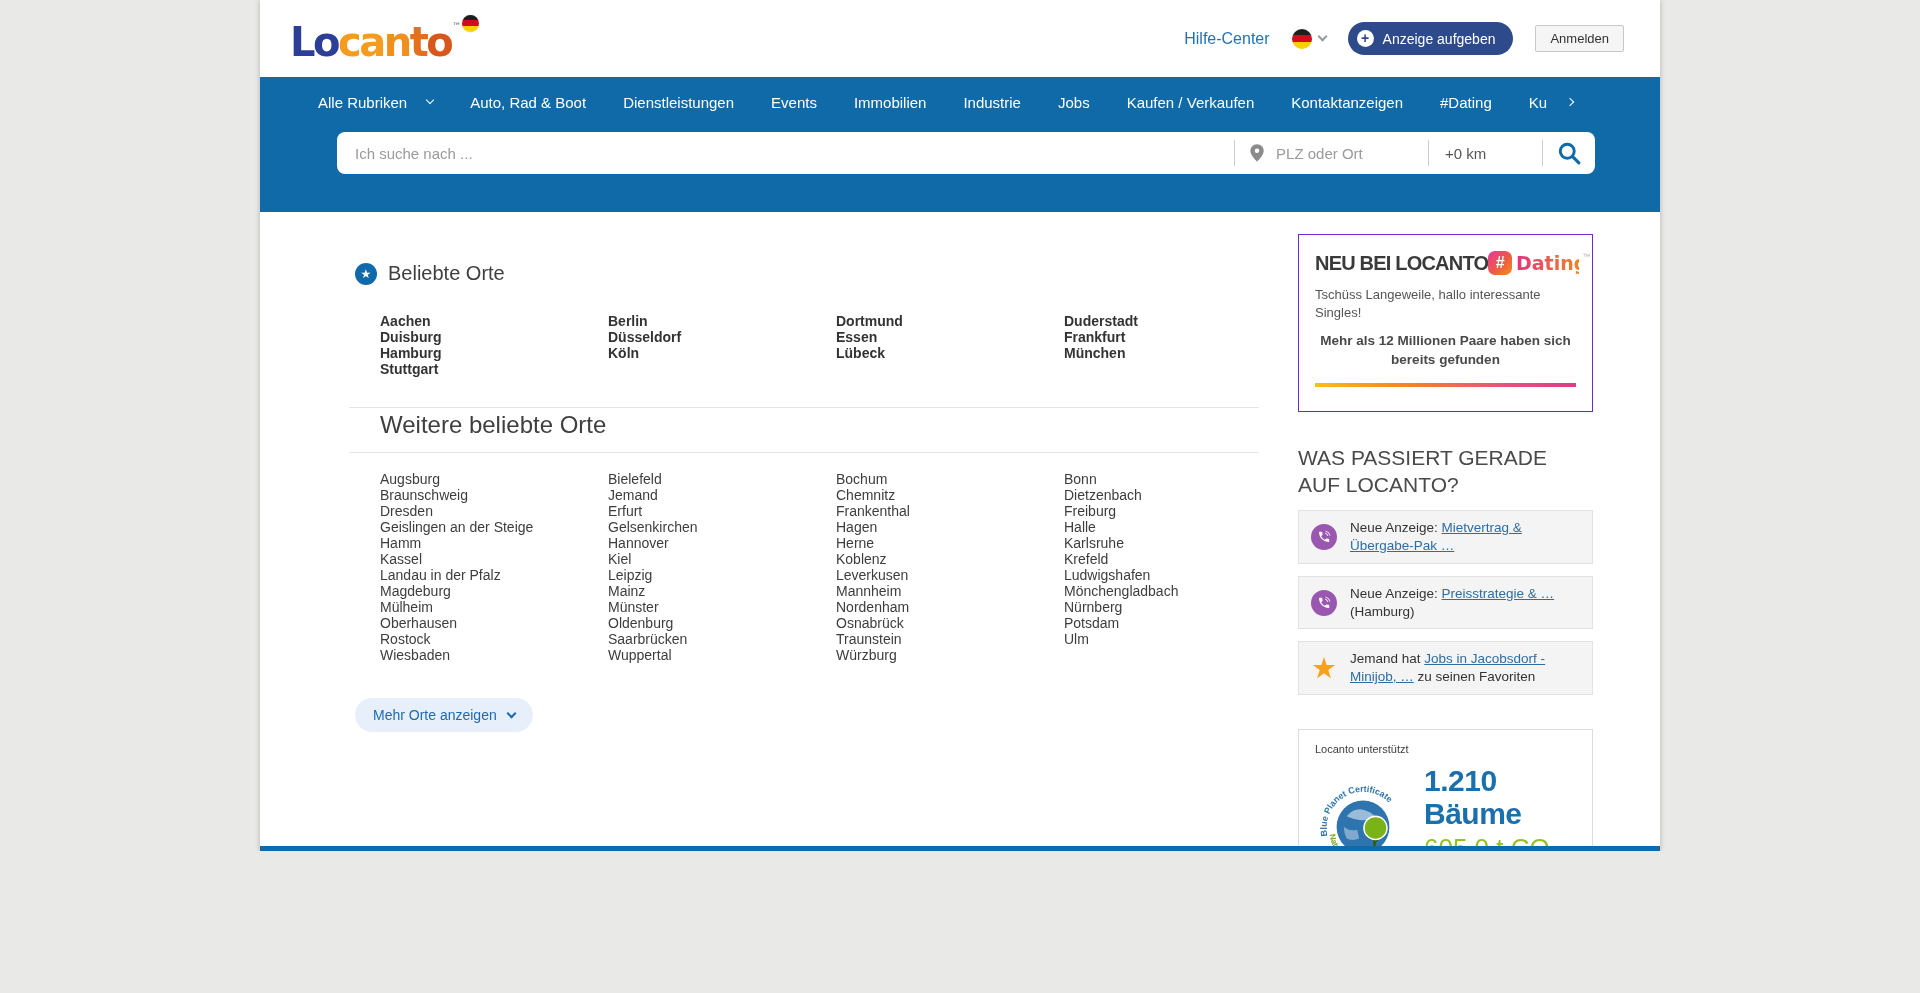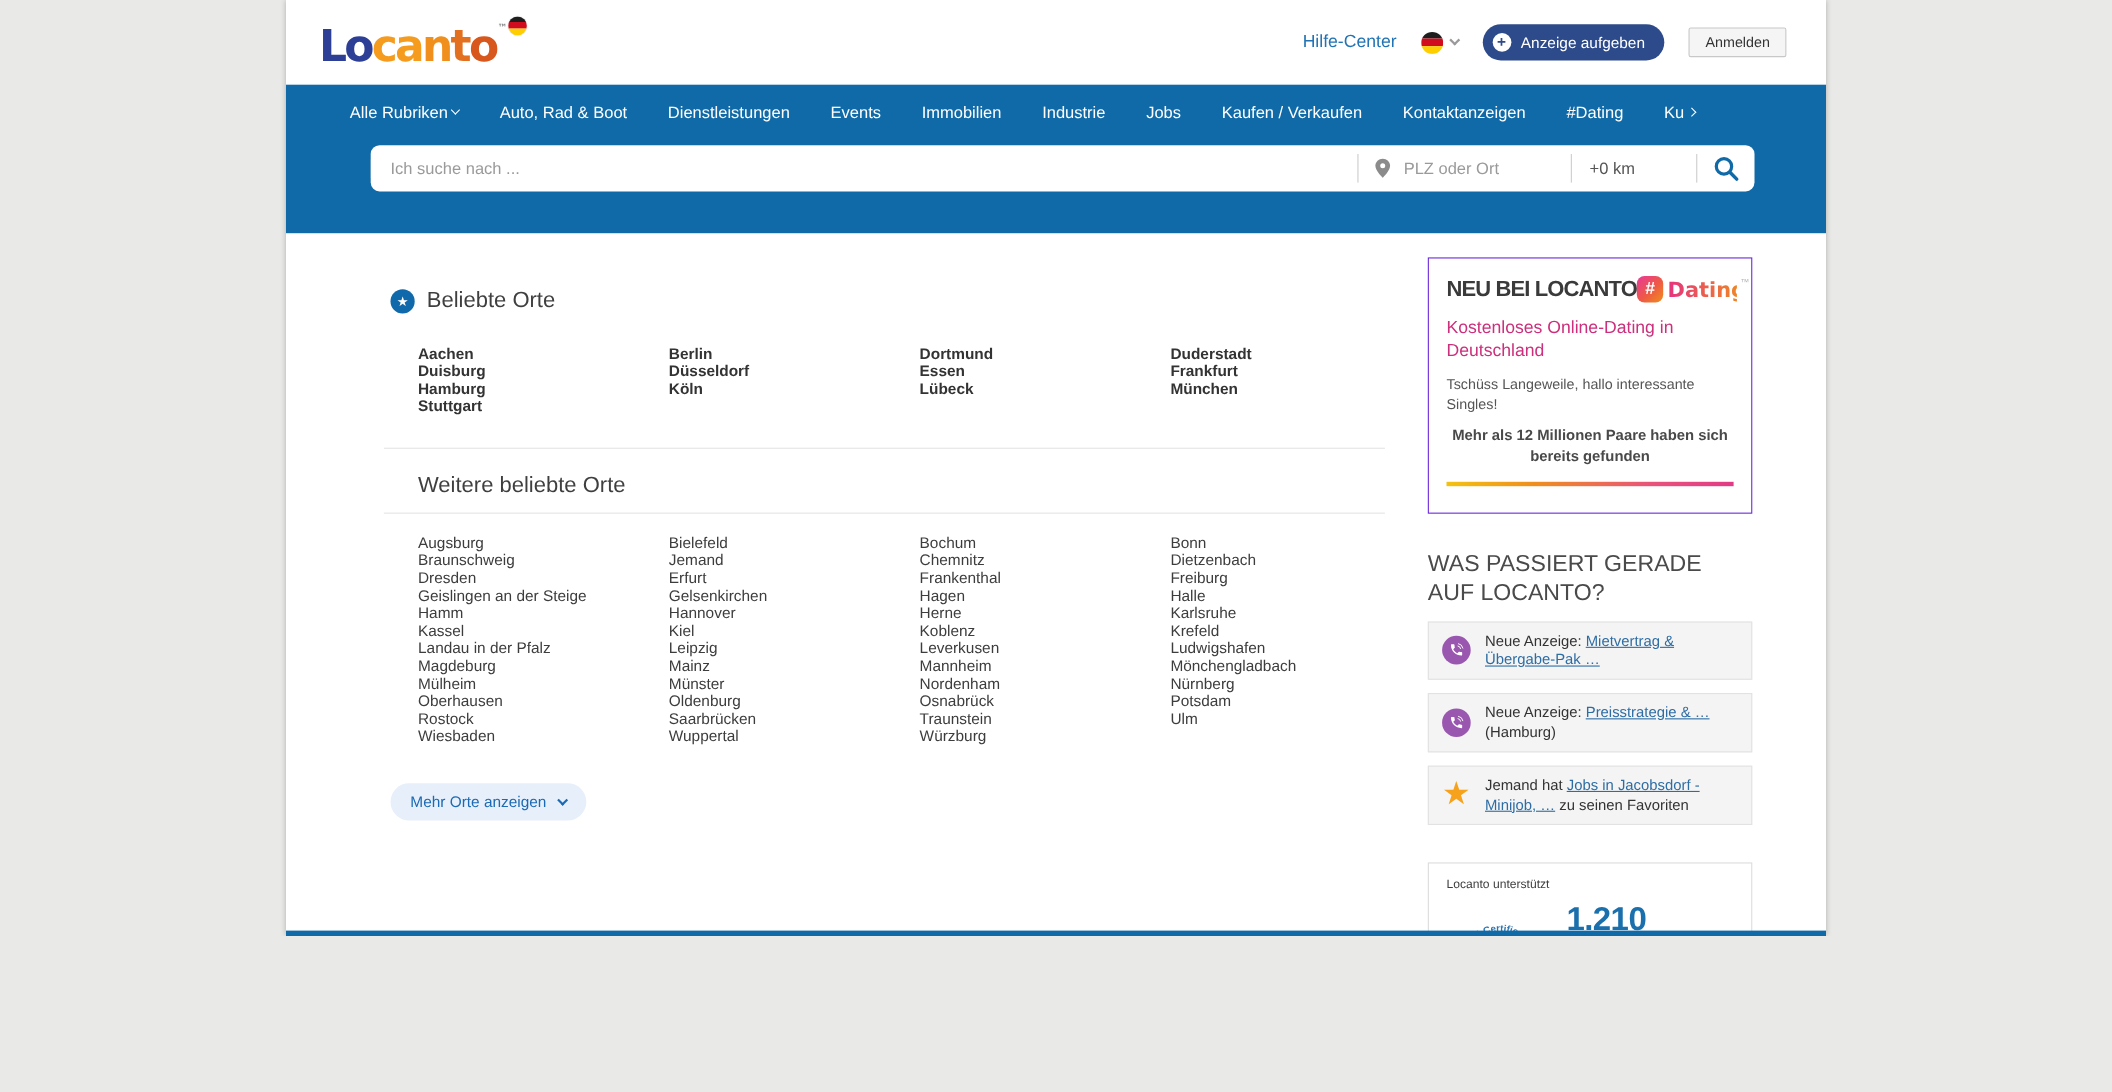--- a/index.html
+++ b/index.html
@@ -30,21 +30,21 @@
   .chev { display:inline-block; width:7px; height:7px; border-right:2px solid; border-bottom:2px solid; transform:rotate(45deg); margin-top:-4px; }
   .chev.right { transform:rotate(-45deg); margin-top:0; }
   .lang .chev { color:#9a9a9a; }
   .post-btn { background:#2d4a8a; color:#fff; border:none; border-radius:17px; height:33px; padding:0 18px 0 9px; font-size:14px; display:flex; align-items:center; gap:9px; cursor:pointer; font-family:inherit; }
   .plus { width:17px; height:17px; background:#fff; color:#2d4a8a; border-radius:50%; font-size:14px; font-weight:bold; display:flex; align-items:center; justify-content:center; line-height:1; padding-bottom:1px; }
   .login-btn { background:#f5f5f5; border:1px solid #c8c8c8; border-radius:2px; height:27px; padding:0 14px; font-size:13px; color:#333; cursor:pointer; font-family:inherit; }
 
   
   nav { background:#0f6aa7; }
   .nav-row { display:flex; align-items:center; height:50px; padding:0 44px; gap:9px; }
-  .nav-item { color:#fff; font-size:15px; padding:0 14px; display:flex; align-items:center; gap:4px; text-decoration:none; white-space:nowrap; cursor:pointer; }
+  .nav-item { color:#fff; font-size:15px; padding:0 14px; display:flex; align-items:center; gap:20px; text-decoration:none; white-space:nowrap; cursor:pointer; }
   .nav-item .chev { width:6px; height:6px; border-width:1.8px; }
   .search-row { padding:5px 65px 38px;margin-left:12px; }
   .search-bar { background:#fff; border-radius:8px; height:42px; display:flex; align-items:center; overflow:hidden; }
   .search-input { flex:1; border:none; outline:none; font-size:15px; padding:0 18px; color:#333; font-family:inherit; min-width:0; }
   input::placeholder { color:#9a9a9a; opacity:1; }
   .divider { width:1px; height:26px; background:#ccc; flex:none; }
   .loc-seg { display:flex; align-items:center; gap:9px; padding:0 14px; width:193px; flex:none; }
   .loc-input { border:none; outline:none; font-size:15px; color:#333; width:100%; font-family:inherit; }
   .radius-seg { width:113px; padding:0 16px; font-size:15px; color:#555; flex:none; cursor:pointer; }
   .search-btn { width:52px; height:100%; display:flex; align-items:center; justify-content:center; background:none; border:none; cursor:pointer; }
@@ -54,21 +54,21 @@
   .main-col { width:910px; flex:none; }
   .section-head { display:flex; align-items:center; gap:11px; padding:50px 0 0 6px; }
   .star-badge { width:22px; height:22px; border-radius:50%; background:#1069aa; color:#fff; display:flex; align-items:center; justify-content:center; font-size:12px; line-height:1; flex:none; }
   .section-title { font-size:20px; color:#3f3f3f; font-weight:400; margin:0; }
   .city-grid { display:grid; grid-template-columns:repeat(4,228px); padding:28px 0 0 31px; }
   .city { font-size:14px; text-decoration:none; line-height:16px; }
   .grid-bold .city { font-weight:bold; color:#333; }
   .grid-normal .city { font-weight:400; color:#3d3d3d; }
   .grid-normal { padding-top:18px; }
   .rule { border:none; border-top:1px solid #e4e4e4; margin:30px 0 0; }
-  .more-title { font-size:20px; color:#3f3f3f; font-weight:400; margin:22px 0 0 31px; }
+  .more-title { font-size:24px; color:#3f3f3f; font-weight:400; margin:3px 0 0 31px; }
   .rule2 { margin-top:13px; }
   .more-btn { margin:35px 0 0 6px; position:relative; z-index:2; display:inline-flex; align-items:center; gap:11px; background:#e7effb; color:#1b6ab3; border:none; border-radius:17px; height:34px; padding:0 18px; font-size:14px; cursor:pointer; font-family:inherit; }
   .more-btn .chev { border-width:2px; margin-top:-3px; }
 
   
   .side-col { width:295px; flex:none; margin-left:39px; }
   .promo-box { border:1px solid #6d28d9; margin-top:22px; padding:15px 16px 24px; }
   .promo-head { display:flex; align-items:center; justify-content:space-between; }
   .promo-title { font-size:20px; font-weight:bold; color:#3a3a3a; letter-spacing:-0.8px; white-space:nowrap; }
   .dating-logo { display:flex; align-items:flex-start; gap:3px; cursor:pointer; }
@@ -265,21 +265,20 @@
                   <linearGradient id="dgrad" x1="0" y1="0" x2="1" y2="0">
                     <stop offset="0" stop-color="#e6327e"></stop>
                     <stop offset="1" stop-color="#f08f1c"></stop>
                   </linearGradient>
                 </defs>
               <text x="1" y="20" font-size="19" font-weight="bold" font-family="DejaVu Sans, sans-serif" fill="url(#dgrad)">Dating</text>
             </svg>
             <span class="dating-tm">™</span>
           </span>
         </div>
-        <a class="promo-link" href="#">Kostenloses Online-Dating in Deutschland</a>
         <p class="promo-sub">Tschüss Langeweile, hallo interessante Singles!</p>
         <p class="promo-bold">Mehr als 12 Millionen Paare haben sich bereits gefunden</p>
         <div class="grad-bar"></div>
       </div>
 
       <h2 class="activity-title">WAS PASSIERT GERADE AUF LOCANTO?</h2>
 
       <div class="card">
         <span class="icon-circle">
           <svg width="14" height="14" viewBox="0 0 24 24">

